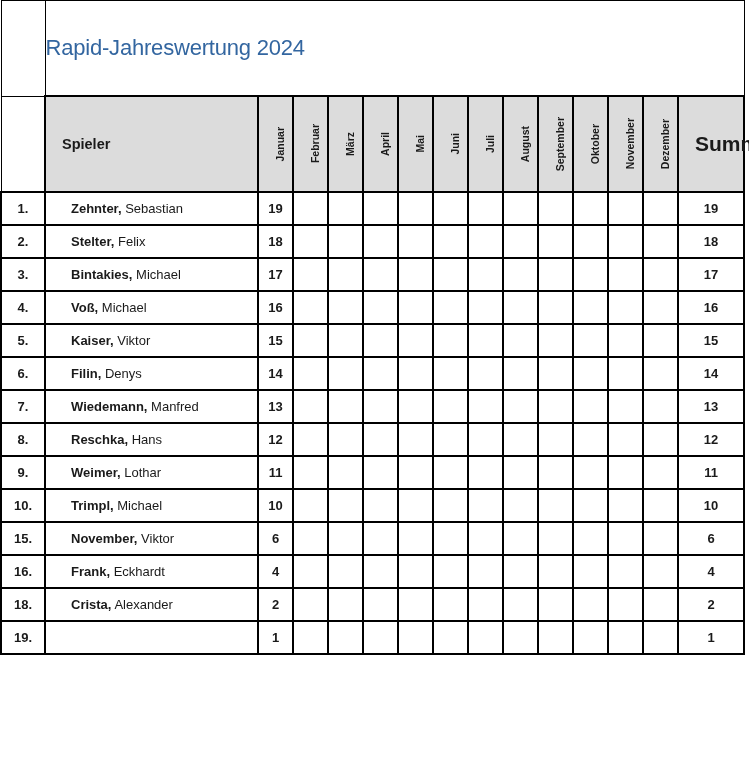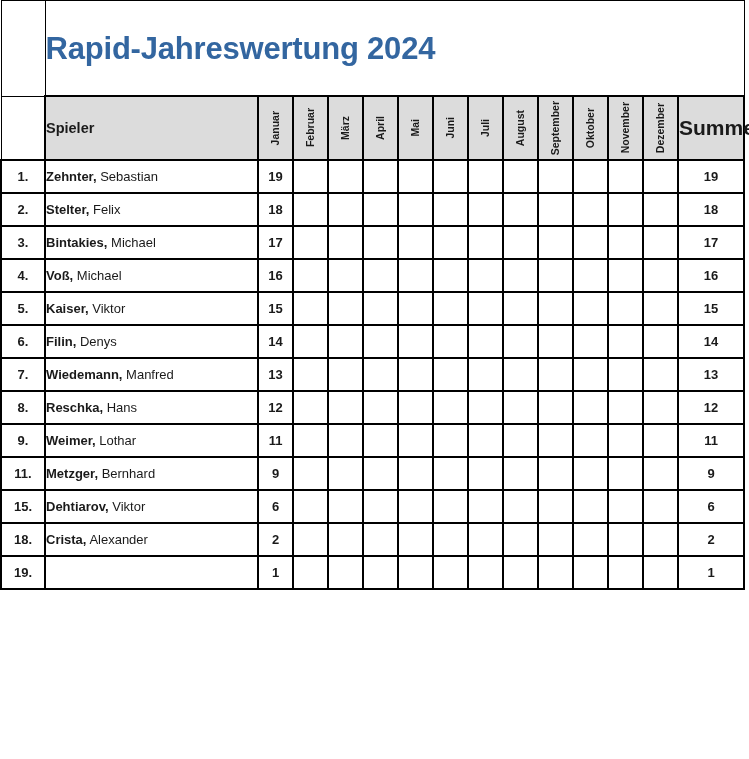--- a/index.html
+++ b/index.html
@@ -39,33 +39,33 @@
     width: 44px;
     background: #ffffff;
   }
   td.title-cell {
     background: #ffffff;
     vertical-align: middle;
     padding: 0 0 0 14px;
   }
   .title-text {
     color: #3366a0;
-    font-size: 31px;
-    font-weight: bold;
+    font-size: 22px;
+    font-weight: normal;
     letter-spacing: -0.2px;
     line-height: 1;
     white-space: nowrap;
   }
 
   
   tr.head-row td {
     background: #dcdcdc;
     border: 2px solid #000000;
     height: 62px;
-    padding: 0;
+    padding: 16px;
     vertical-align: middle;
   }
   tr.head-row td.rank-head {
     background: #ffffff;
     border-left: 1px solid #000000;
     border-top: 1px solid #000000;
     border-bottom: 2px solid #000000;
     border-right: 2px solid #000000;
   }
   td.spieler-head {
@@ -112,20 +112,21 @@
     font-size: 12.5px;
     border-left: 1px solid #000000;
   }
   td.name-cell {
     text-align: left;
     padding-left: 9px;
     white-space: nowrap;
   }
   td.name-cell .last {
     font-weight: bold;
+    margin-left: 25px;
   }
   td.name-cell .first {
     font-weight: normal;
     text-align: right;
   }
   td.month-cell {
     text-align: center;
     font-weight: bold;
     font-size: 13px;
   }
@@ -359,52 +360,69 @@
           <td class="month-cell"></td>
           <td class="month-cell"></td>
           <td class="month-cell"></td>
           <td class="month-cell"></td>
           <td class="month-cell"></td>
           <td class="month-cell"></td>
           <td class="month-cell"></td>
           <td class="sum-cell">11</td>
         </tr>
         <tr class="data-row">
-          <td class="rank-cell">11.</td>
-          <td class="name-cell"><span class="last">Metzger,</span> <span class="first">Bernhard</span></td>
-          <td class="month-cell">9</td>
-          <td class="month-cell"></td>
-          <td class="month-cell"></td>
-          <td class="month-cell"></td>
-          <td class="month-cell"></td>
-          <td class="month-cell"></td>
-          <td class="month-cell"></td>
-          <td class="month-cell"></td>
-          <td class="month-cell"></td>
-          <td class="month-cell"></td>
-          <td class="month-cell"></td>
-          <td class="month-cell"></td>
-          <td class="sum-cell">9</td>
+          <td class="rank-cell">10.</td>
+          <td class="name-cell"><span class="last">Trimpl,</span> <span class="first">Michael</span></td>
+          <td class="month-cell">10</td>
+          <td class="month-cell"></td>
+          <td class="month-cell"></td>
+          <td class="month-cell"></td>
+          <td class="month-cell"></td>
+          <td class="month-cell"></td>
+          <td class="month-cell"></td>
+          <td class="month-cell"></td>
+          <td class="month-cell"></td>
+          <td class="month-cell"></td>
+          <td class="month-cell"></td>
+          <td class="month-cell"></td>
+          <td class="sum-cell">10</td>
         </tr>
         <tr class="data-row">
           <td class="rank-cell">15.</td>
-          <td class="name-cell"><span class="last">Dehtiarov,</span> <span class="first">Viktor</span></td>
+          <td class="name-cell"><span class="last">November,</span> <span class="first">Viktor</span></td>
           <td class="month-cell">6</td>
           <td class="month-cell"></td>
           <td class="month-cell"></td>
           <td class="month-cell"></td>
           <td class="month-cell"></td>
           <td class="month-cell"></td>
           <td class="month-cell"></td>
           <td class="month-cell"></td>
           <td class="month-cell"></td>
           <td class="month-cell"></td>
           <td class="month-cell"></td>
           <td class="month-cell"></td>
           <td class="sum-cell">6</td>
+        </tr>
+        <tr class="data-row">
+          <td class="rank-cell">16.</td>
+          <td class="name-cell"><span class="last">Frank,</span> <span class="first">Eckhardt</span></td>
+          <td class="month-cell">4</td>
+          <td class="month-cell"></td>
+          <td class="month-cell"></td>
+          <td class="month-cell"></td>
+          <td class="month-cell"></td>
+          <td class="month-cell"></td>
+          <td class="month-cell"></td>
+          <td class="month-cell"></td>
+          <td class="month-cell"></td>
+          <td class="month-cell"></td>
+          <td class="month-cell"></td>
+          <td class="month-cell"></td>
+          <td class="sum-cell">4</td>
         </tr>
         <tr class="data-row">
           <td class="rank-cell">18.</td>
           <td class="name-cell"><span class="last">Crista,</span> <span class="first">Alexander</span></td>
           <td class="month-cell">2</td>
           <td class="month-cell"></td>
           <td class="month-cell"></td>
           <td class="month-cell"></td>
           <td class="month-cell"></td>
           <td class="month-cell"></td>

